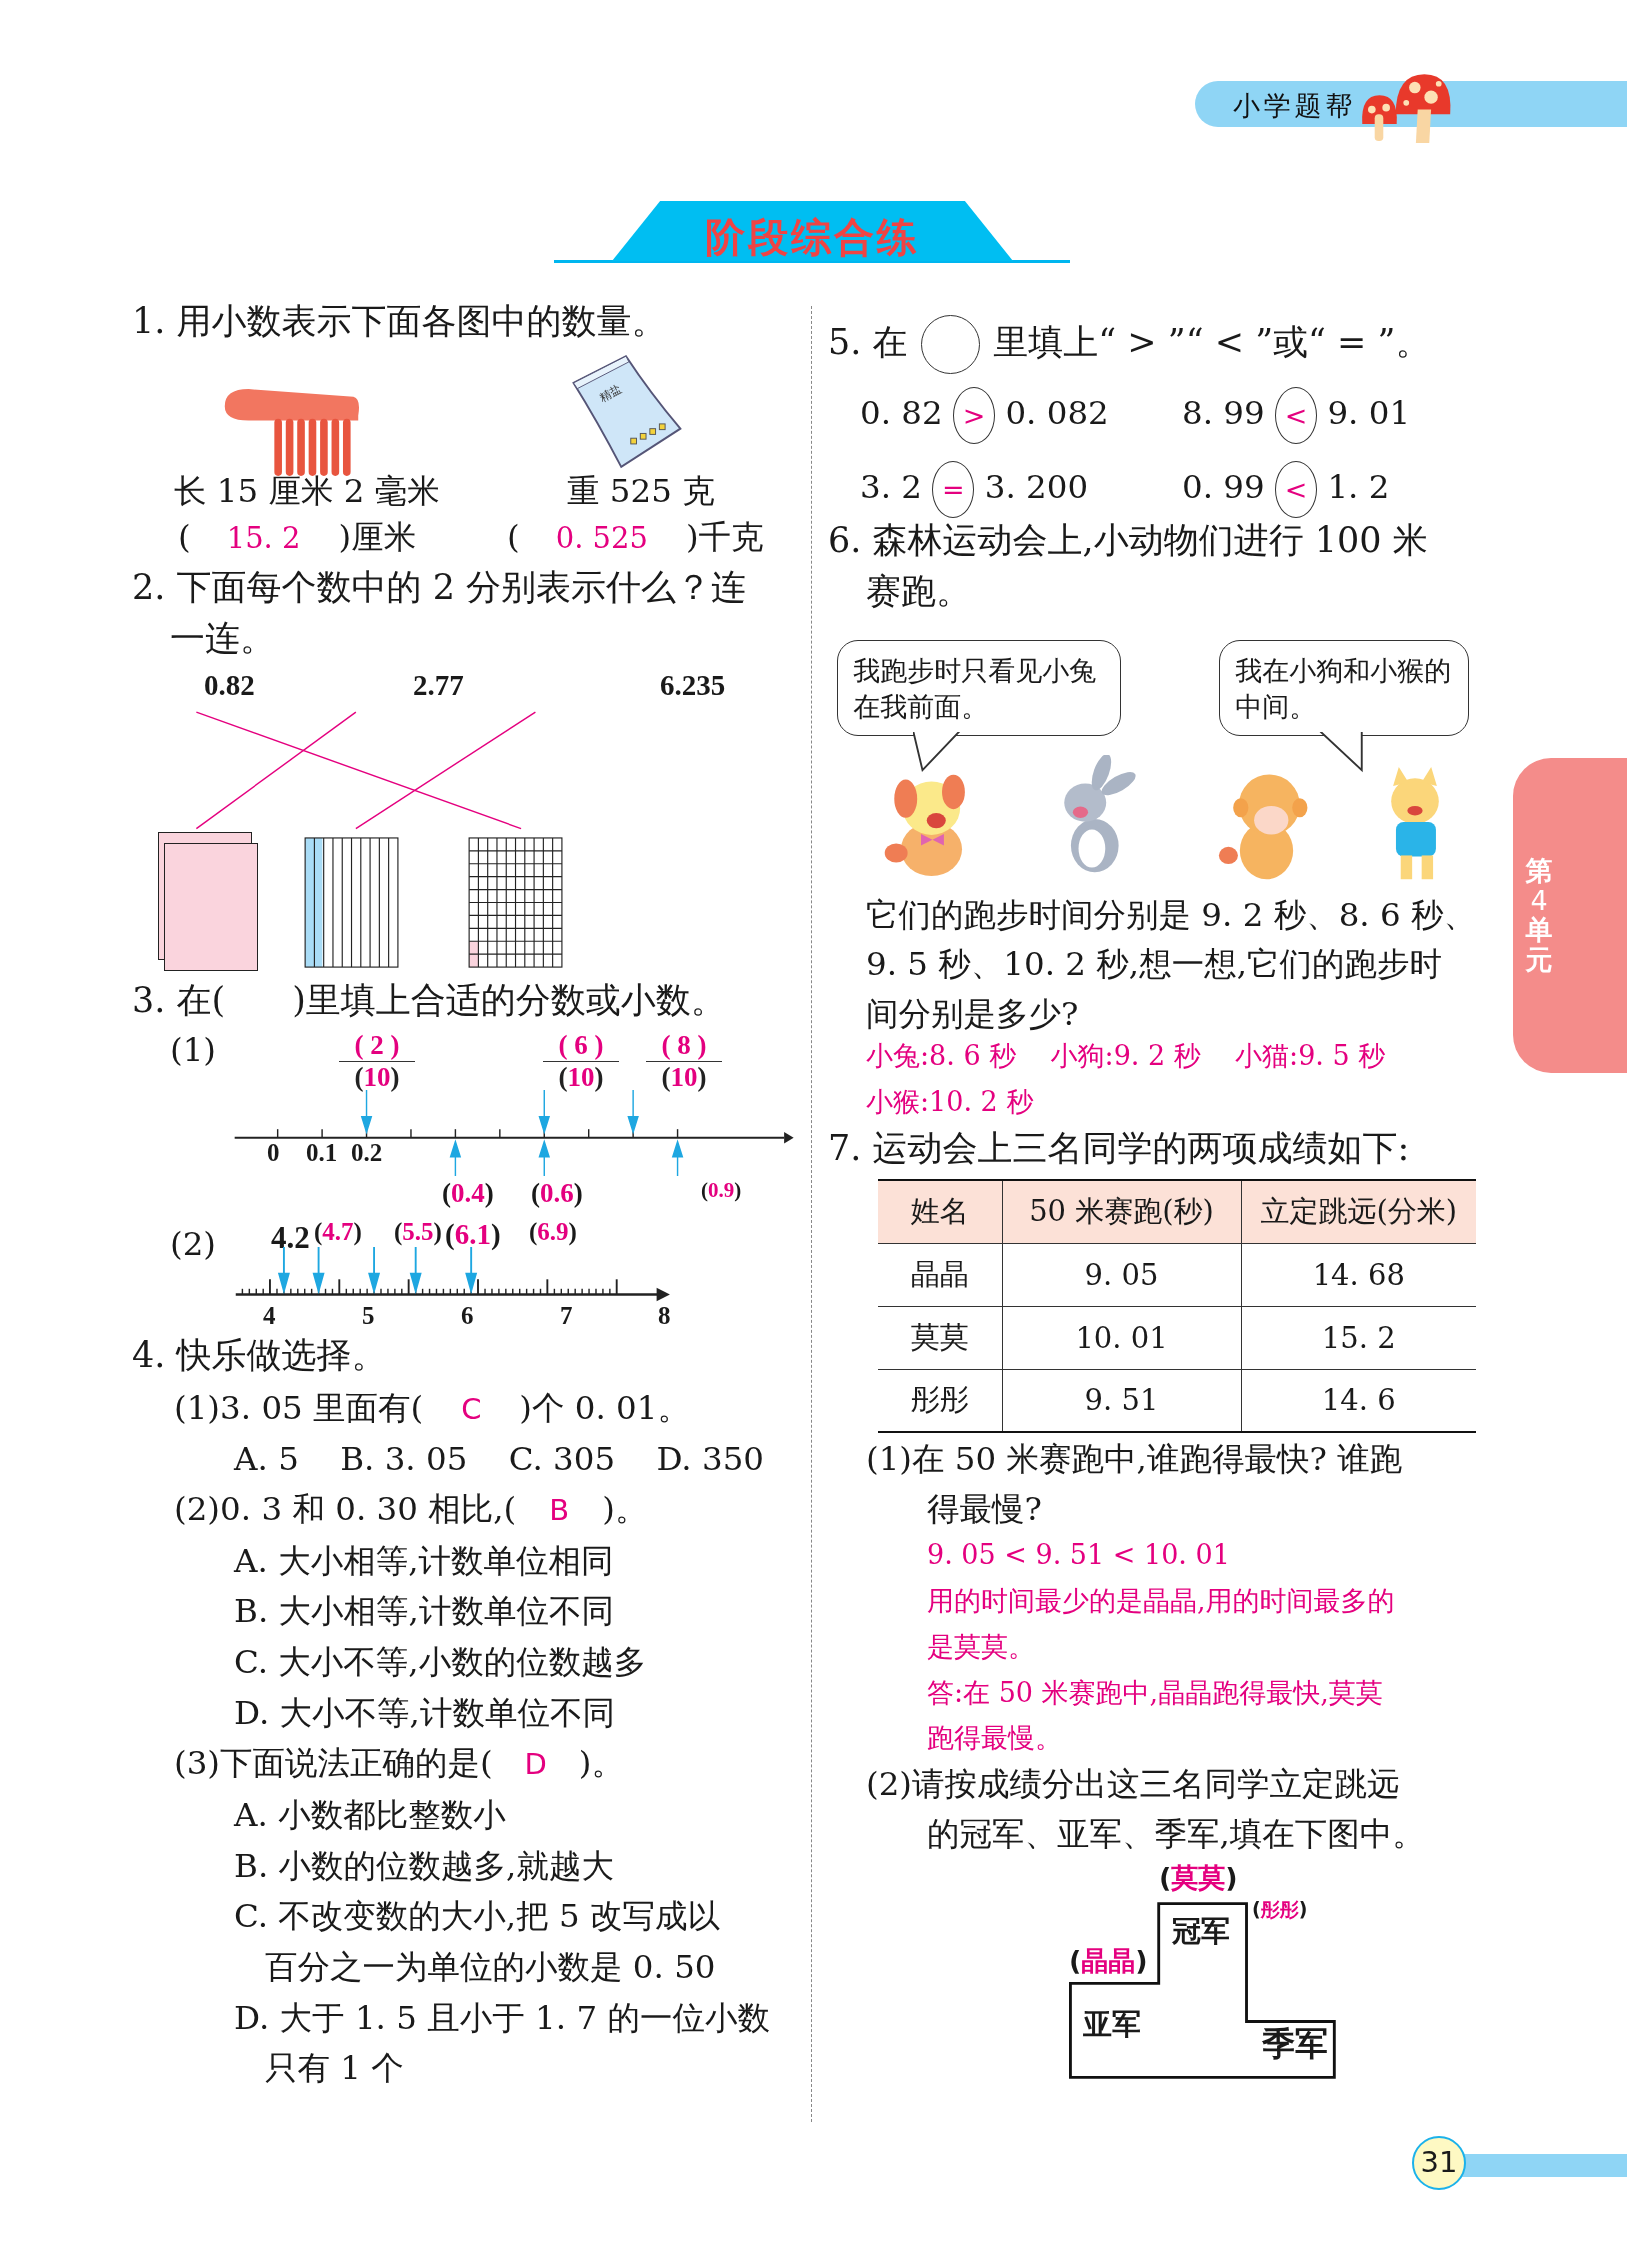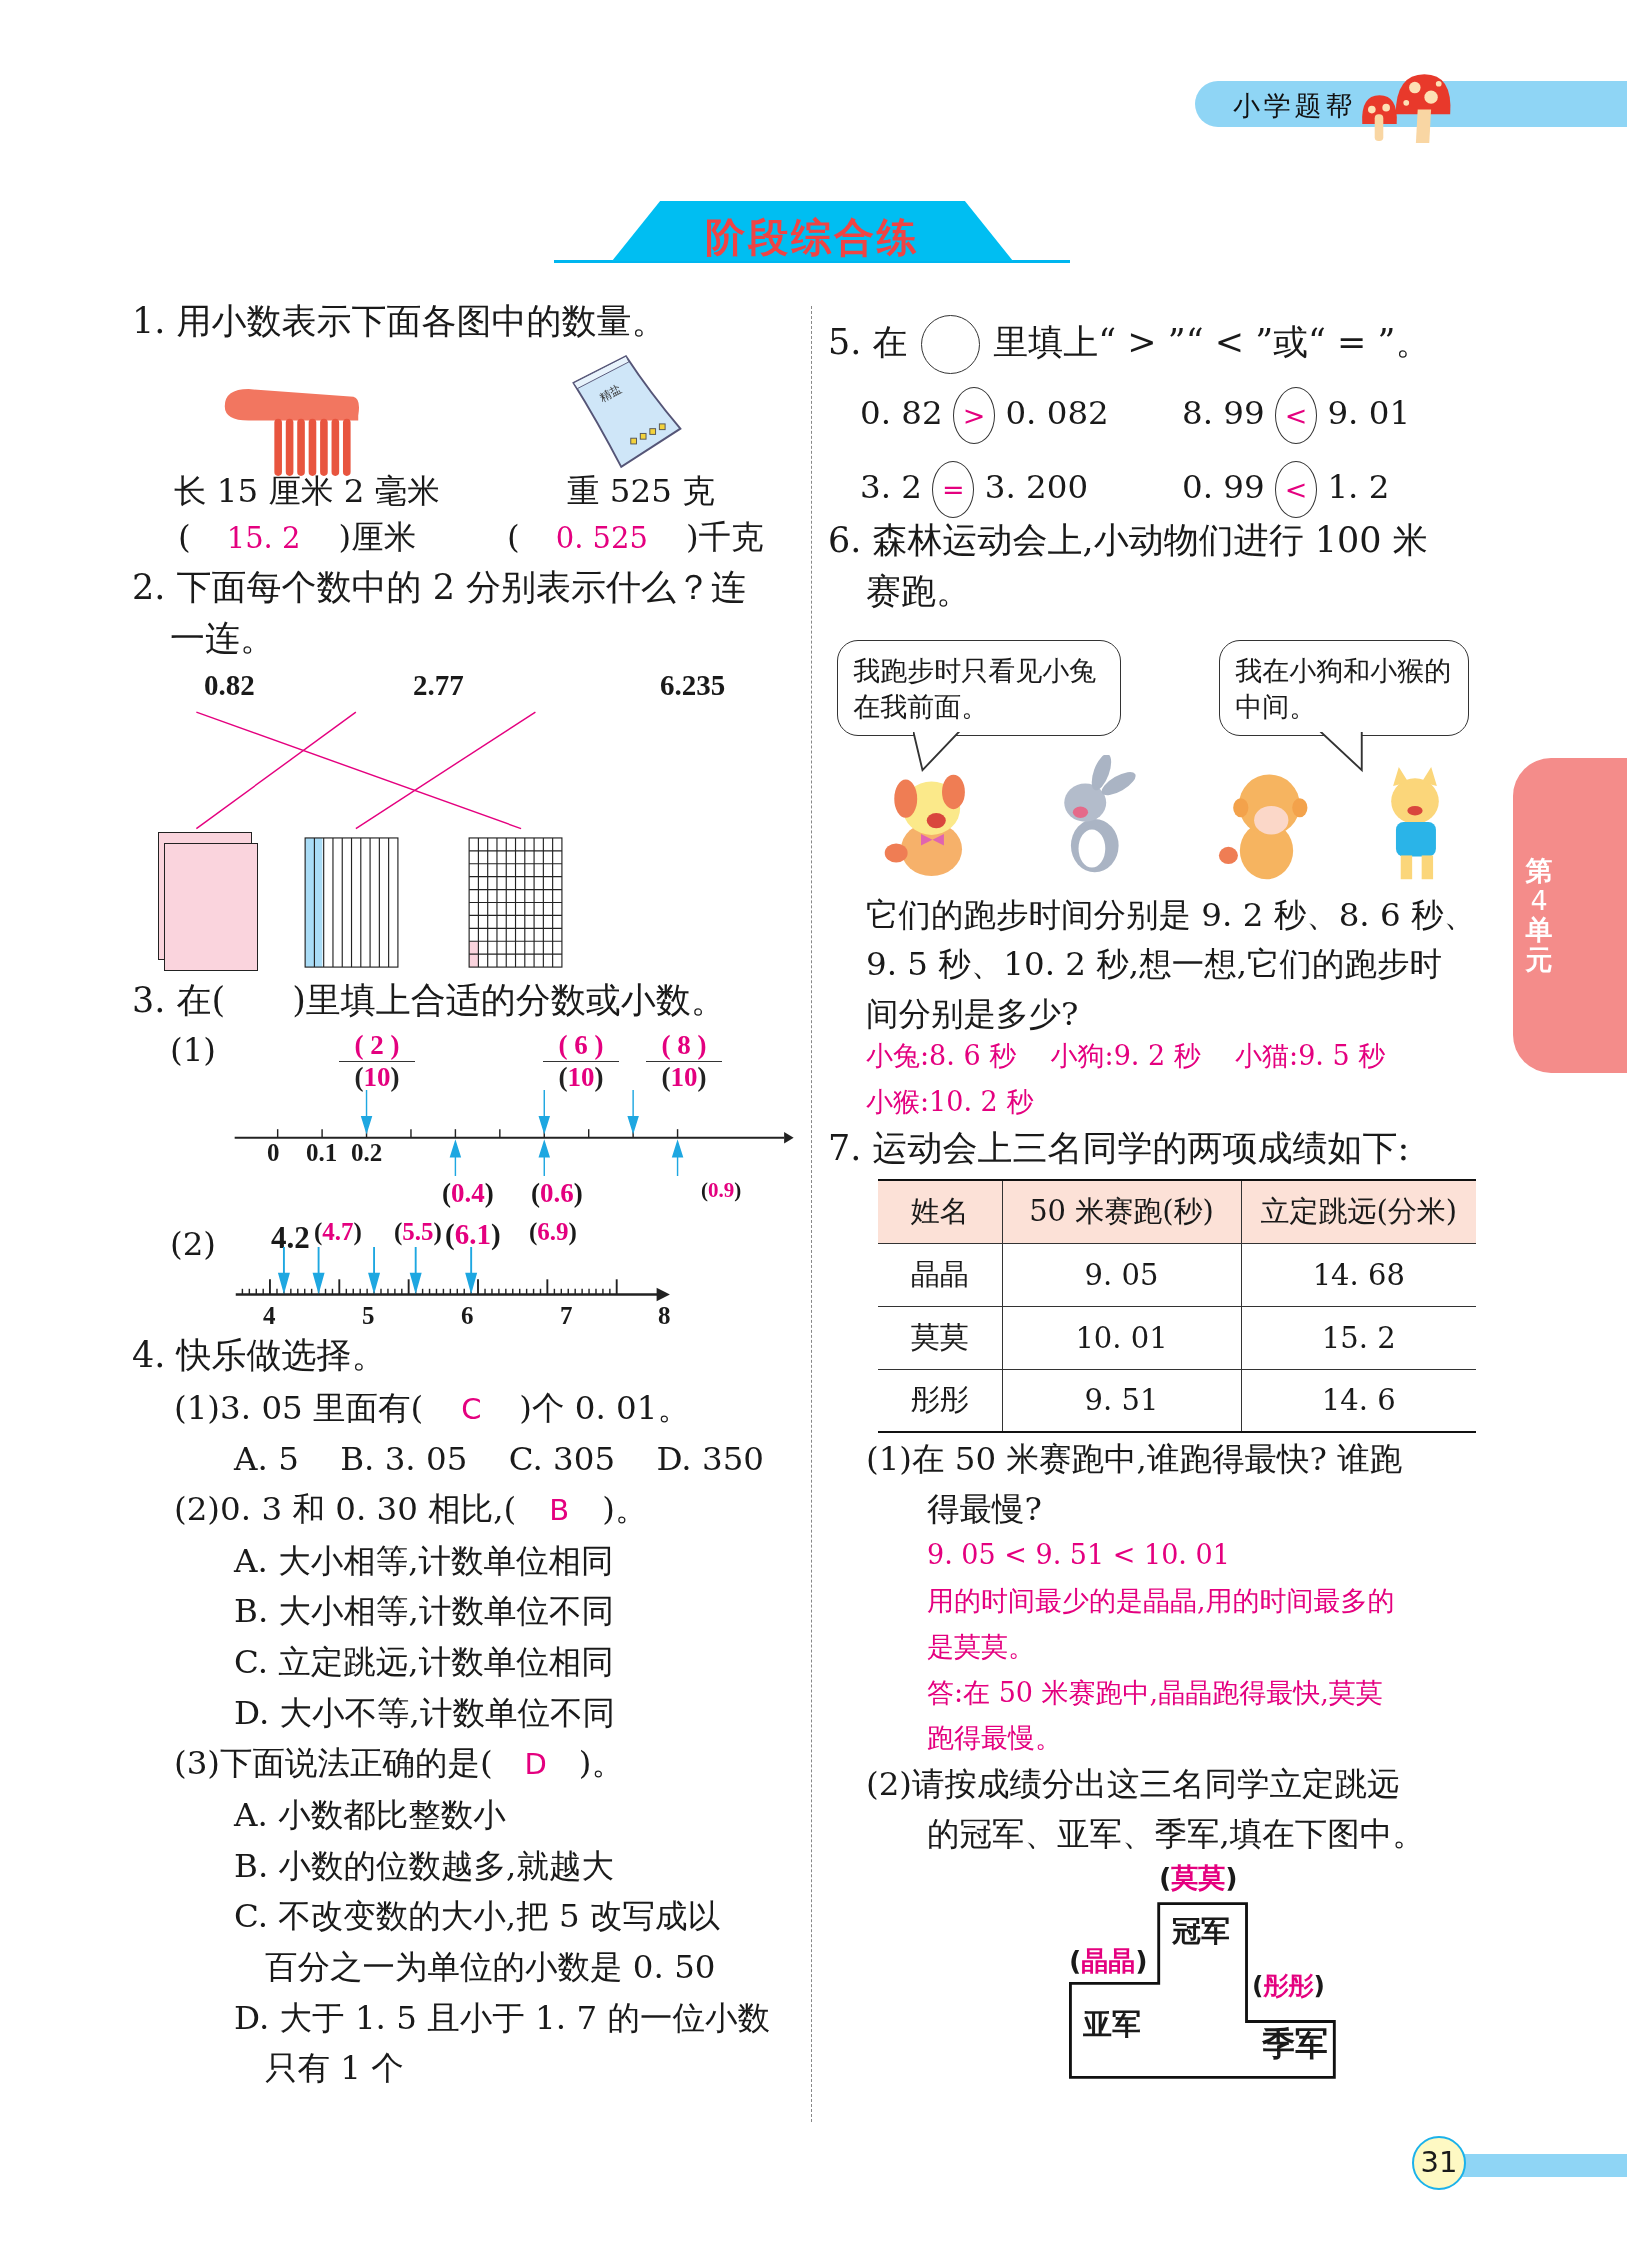--- a/index.html
+++ b/index.html
@@ -309,21 +309,21 @@
 <div class="abs q" style="left:132px;top:1338px">4. 快乐做选择。</div>
 <div class="abs t" style="left:174px;top:1392px">
   <span>(1)3. 05 里面有(</span><span class="ans sans" style="display:inline-block;width:96px;text-align:center">C</span><span>)个 0. 01。</span>
 </div>
 <div class="abs t" style="left:234px;top:1443px;white-space:pre">A. 5    B. 3. 05    C. 305    D. 350</div>
 <div class="abs t" style="left:174px;top:1493px">
   <span>(2)0. 3 和 0. 30 相比,(</span><span class="ans sans" style="display:inline-block;width:86px;text-align:center">B</span><span>)。</span>
 </div>
 <div class="abs t" style="left:234px;top:1545px">A. 大小相等,计数单位相同</div>
 <div class="abs t" style="left:234px;top:1595px">B. 大小相等,计数单位不同</div>
-<div class="abs t" style="left:234px;top:1646px">C. 立定跳远,计数单位相同</div>
+<div class="abs t" style="left:234px;top:1646px">C. 大小不等,小数的位数越多</div>
 <div class="abs t" style="left:234px;top:1697px">D. 大小不等,计数单位不同</div>
 <div class="abs t" style="left:174px;top:1747px">
   <span>(3)下面说法正确的是(</span><span class="ans sans" style="display:inline-block;width:86px;text-align:center">D</span><span>)。</span>
 </div>
 <div class="abs t" style="left:234px;top:1799px;white-space:pre">A. 小数都比整数小</div>
 <div class="abs t" style="left:234px;top:1850px;white-space:pre">B. 小数的位数越多,就越大</div>
 <div class="abs t" style="left:234px;top:1900px;white-space:pre">C. 不改变数的大小,把 5 改写成以</div>
 <div class="abs t" style="left:234px;top:1951px;white-space:pre">   百分之一为单位的小数是 0. 50</div>
 <div class="abs t" style="left:234px;top:2002px;white-space:pre">D. 大于 1. 5 且小于 1. 7 的一位小数</div>
 <div class="abs t" style="left:234px;top:2052px;white-space:pre">   只有 1 个</div>
@@ -435,17 +435,17 @@
 <div class="abs t" style="left:927px;top:1818px">的冠军、亚军、季军,填在下图中。</div>
 
 <svg class="abs" style="left:1069px;top:1902px" width="272" height="177" viewBox="0 0 285 185">
   <path d="M1.5 183.5 L1.5 85 L94 85 L94 1.5 L186 1.5 L186 125 L278 125 L278 183.5 Z" fill="#fff" stroke="#111" stroke-width="3"></path>
 </svg>
 <div class="abs sans" style="left:1172px;top:1912px;font-size:29px;font-weight:bold">冠军</div>
 <div class="abs sans" style="left:1083px;top:2005px;font-size:29px;font-weight:bold">亚军</div>
 <div class="abs sans" style="left:1262px;top:2022px;font-size:33px;font-weight:bold">季军</div>
 <div class="abs sans" style="left:1159px;top:1860px;font-size:27px;font-weight:bold">(<span class="pink">莫莫</span>)</div>
 <div class="abs sans" style="left:1069px;top:1943px;font-size:27px;font-weight:bold">(<span class="pink">晶晶</span>)</div>
-<div class="abs sans" style="left:1252px;top:1969px;font-size:25px;font-weight:bold">(<span class="pink">彤彤</span>)</div>
+<div class="abs sans" style="left:1252px;top:1897px;font-size:19px;font-weight:bold">(<span class="pink">彤彤</span>)</div>
 
 <div class="abs" id="page-bar"></div>
 <div class="abs sans" id="page-num">31</div>
 
 
 </body></html>

